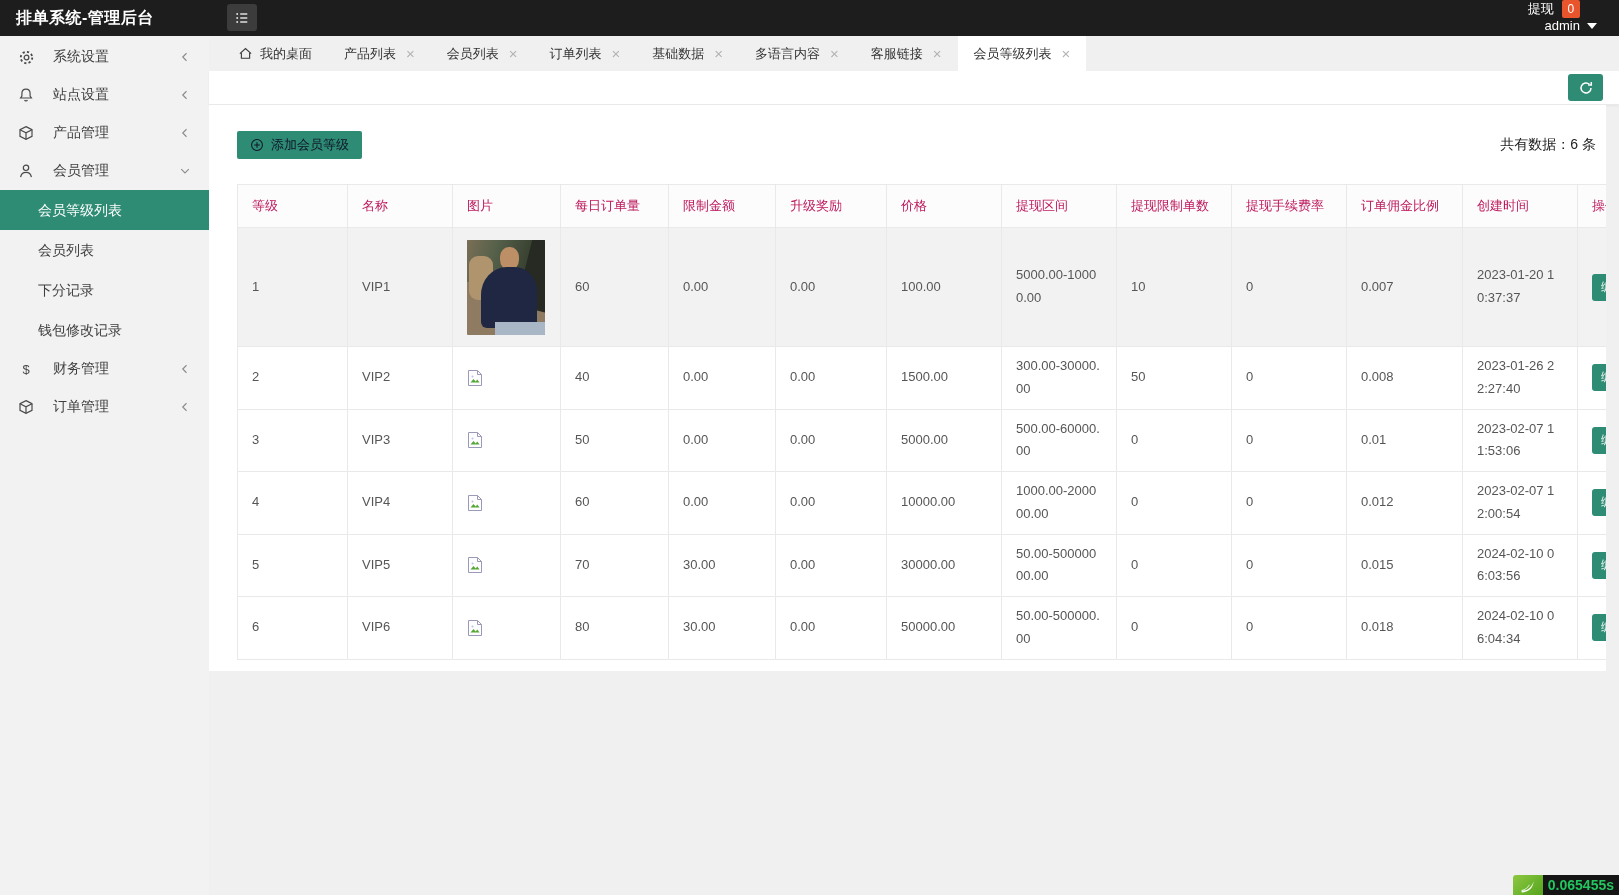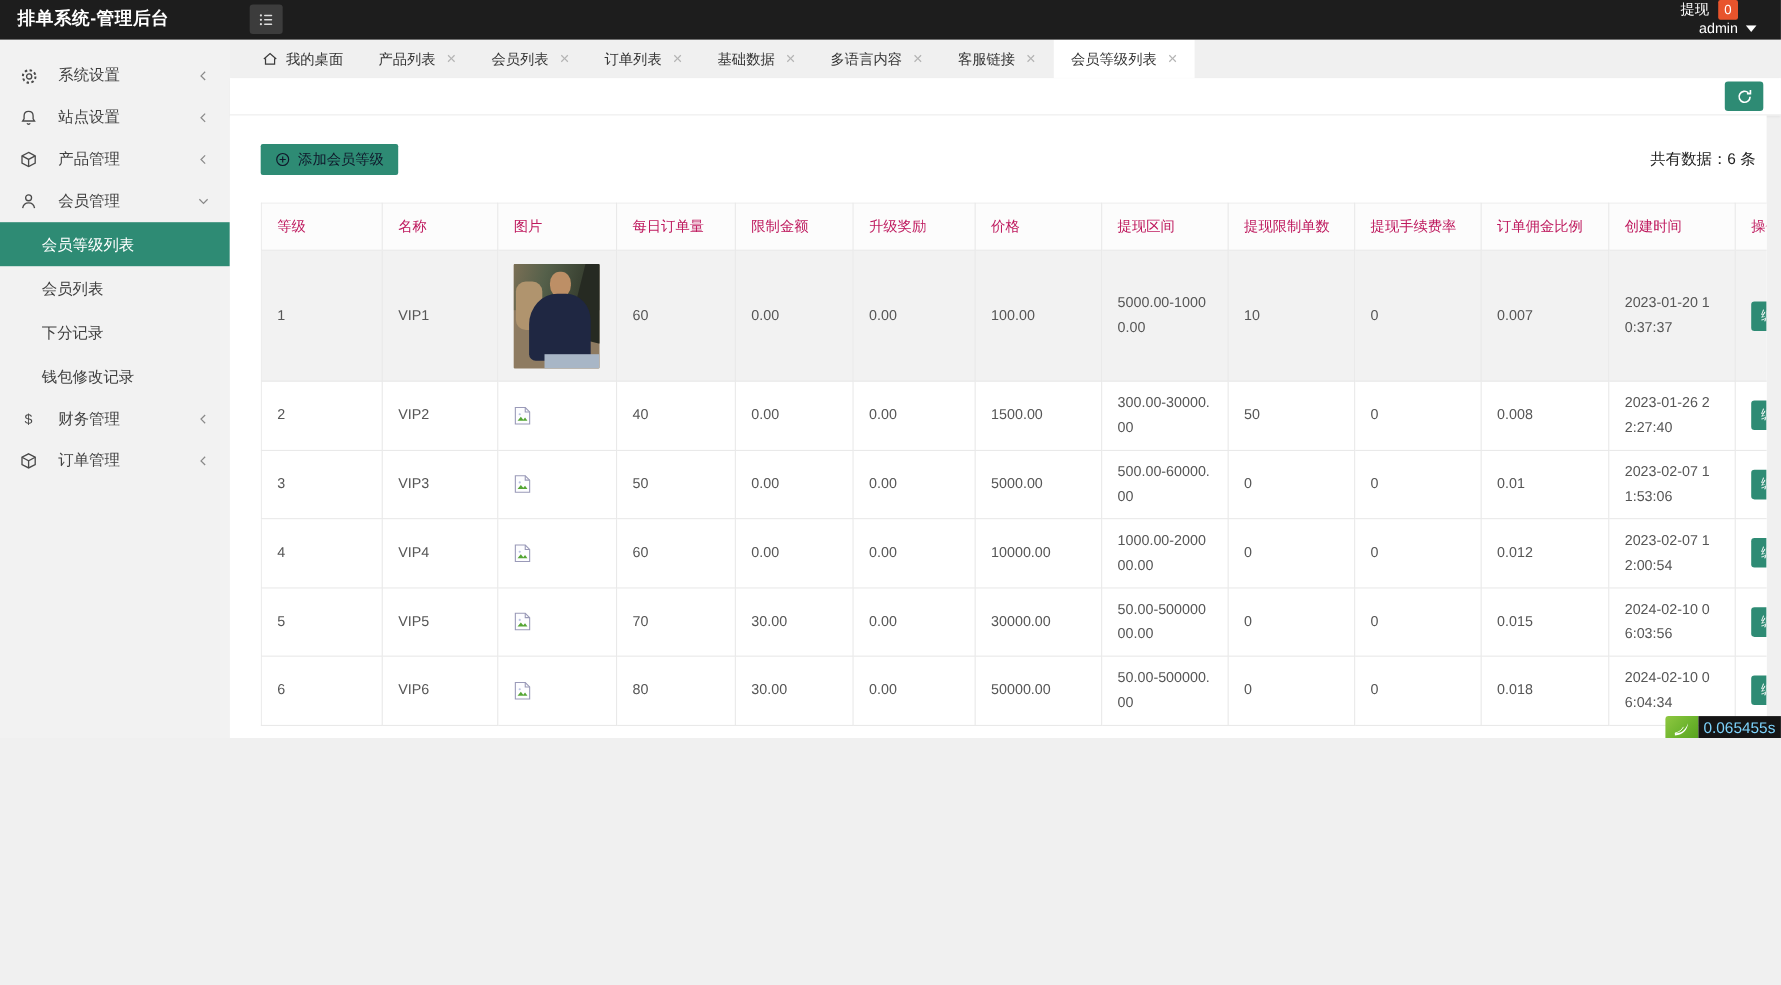--- a/index.html
+++ b/index.html
@@ -1,34 +1,34 @@
 <!DOCTYPE html>
 <html><head>
 <meta charset="utf-8">
 <style>
   html,body{margin:0;padding:0;}
   body{width:1619px;height:895px;overflow:hidden;background:#f0f0f0;
        font-family:"Liberation Sans","DejaVu Sans",sans-serif;}
-  .app{position:relative;width:1619px;height:671px;overflow:hidden;}
+  .app{position:relative;width:1619px;height:895px;overflow:hidden;}
 
   
   .topbar{position:absolute;left:0;top:0;width:100%;height:36px;background:#1d1d1d;color:#fff;z-index:9;}
   .app-title{position:absolute;left:16px;top:0;line-height:36px;font-size:16px;font-weight:bold;letter-spacing:.5px;}
   .hamburger{position:absolute;left:227px;top:4px;width:30px;height:27px;background:#3c3c3c;border:none;border-radius:3px;
              color:#dedede;display:flex;align-items:center;justify-content:center;cursor:pointer;padding:0;}
   .topbar-right{position:absolute;right:22px;top:0;height:36px;display:flex;align-items:center;font-size:13px;flex-direction:column;}
   .withdraw{display:flex;align-items:center;gap:8px;cursor:pointer;}
   .badge{display:inline-flex;min-width:18px;height:18px;border-radius:2px;background:#e8542c;color:#fff;font-size:12px;
          align-items:center;justify-content:center;padding:0 3px;box-sizing:border-box;}
   .user{display:flex;align-items:center;gap:7px;margin-left:34px;cursor:pointer;}
   .caret{display:flex;color:#fff;}
 
   
   .sidebar{position:absolute;left:0;top:36px;bottom:0;width:209px;background:#f2f2f2;overflow:hidden;}
-  .sidebar nav{padding-top:14px;}
+  .sidebar nav{padding-top:2px;}
   .menu-item{height:38px;display:flex;align-items:center;padding:0 12px 0 14px;color:#3f3f3f;font-size:14px;cursor:pointer;}
   .mi-icon{width:18px;display:flex;color:#4a4a4a;margin-left:4px;}
   .mi-label{margin-left:17px;flex:1;}
   .mi-chev{color:#8a8a8a;display:flex;margin-right:6px;}
   .submenu-item{height:40px;line-height:40px;padding-left:38px;font-size:14px;color:#3f3f3f;cursor:pointer;}
   .submenu-item.active{background:#2e8b74;color:#fff;}
 
   
   .main{position:absolute;left:209px;top:36px;right:0;bottom:0;background:#f0f0f0;}
 
@@ -65,21 +65,21 @@
   .ph-pillar{position:absolute;right:-10px;top:-8px;width:30px;height:78px;background:#262a22;transform:rotate(14deg);}
   .ph-headrest{position:absolute;left:2px;top:16px;width:24px;height:44px;background:#b0946e;border-radius:9px;}
   .ph-head{position:absolute;left:33px;top:7px;width:19px;height:23px;background:#bd8f66;border-radius:46%;}
   .ph-torso{position:absolute;left:14px;top:27px;width:56px;height:61px;background:#1f2742;border-radius:46% 40% 6px 6px;}
   .ph-jeans{position:absolute;left:28px;bottom:0;width:50px;height:13px;background:#a8b6c6;}
 
   
   .debug{position:absolute;right:0;bottom:0;display:flex;height:20px;align-items:stretch;}
   .tp-icon{width:30px;background:linear-gradient(135deg,#8fc741 0%,#6eb52e 55%,#58a31f 100%);border-radius:3px 0 0 0;
            display:flex;align-items:center;justify-content:center;}
-  .load-time{background:#151515;color:#7dd3fc;font-size:14px;font-weight:normal;padding:0 5px;display:flex;align-items:center;}
+  .load-time{background:#151515;color:#22c55e;font-size:14px;font-weight:bold;padding:0 5px;display:flex;align-items:center;}
 </style>
 </head>
 <body>
 
 <div class="app">
 
   <header class="topbar">
     <div class="app-title">排单系统-管理后台</div>
     <button class="hamburger">
       <span style="display:flex">

